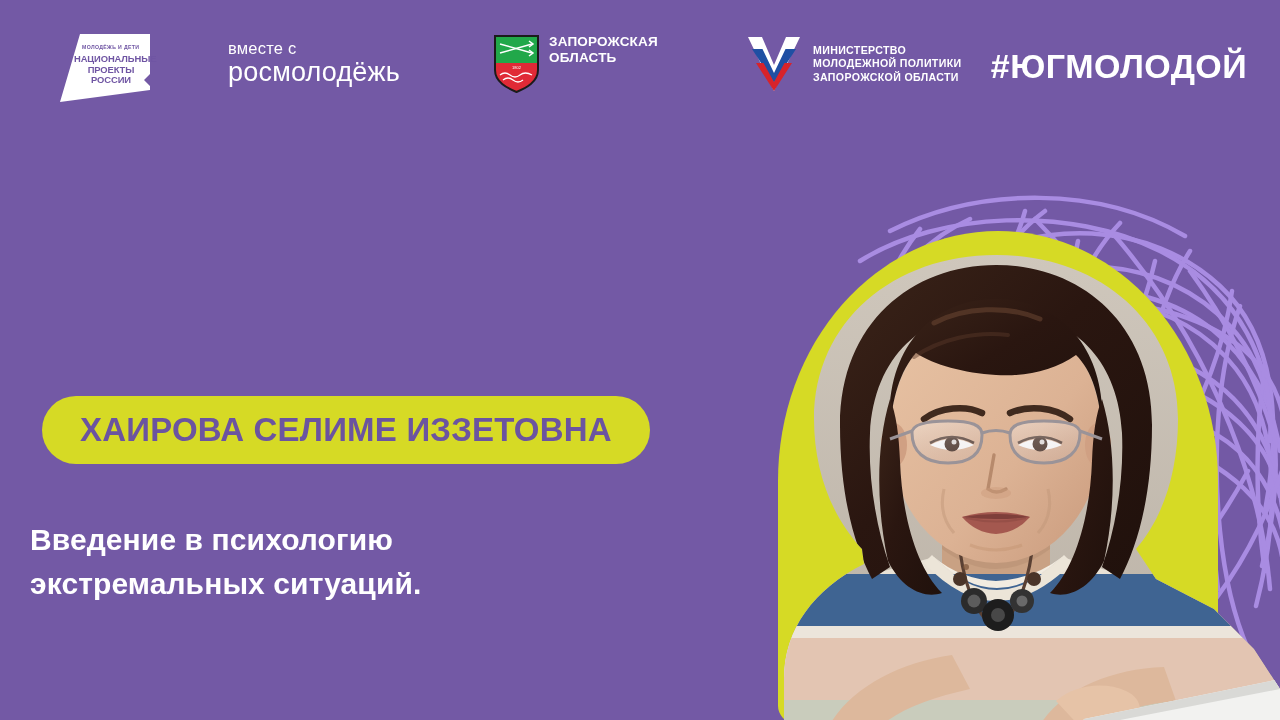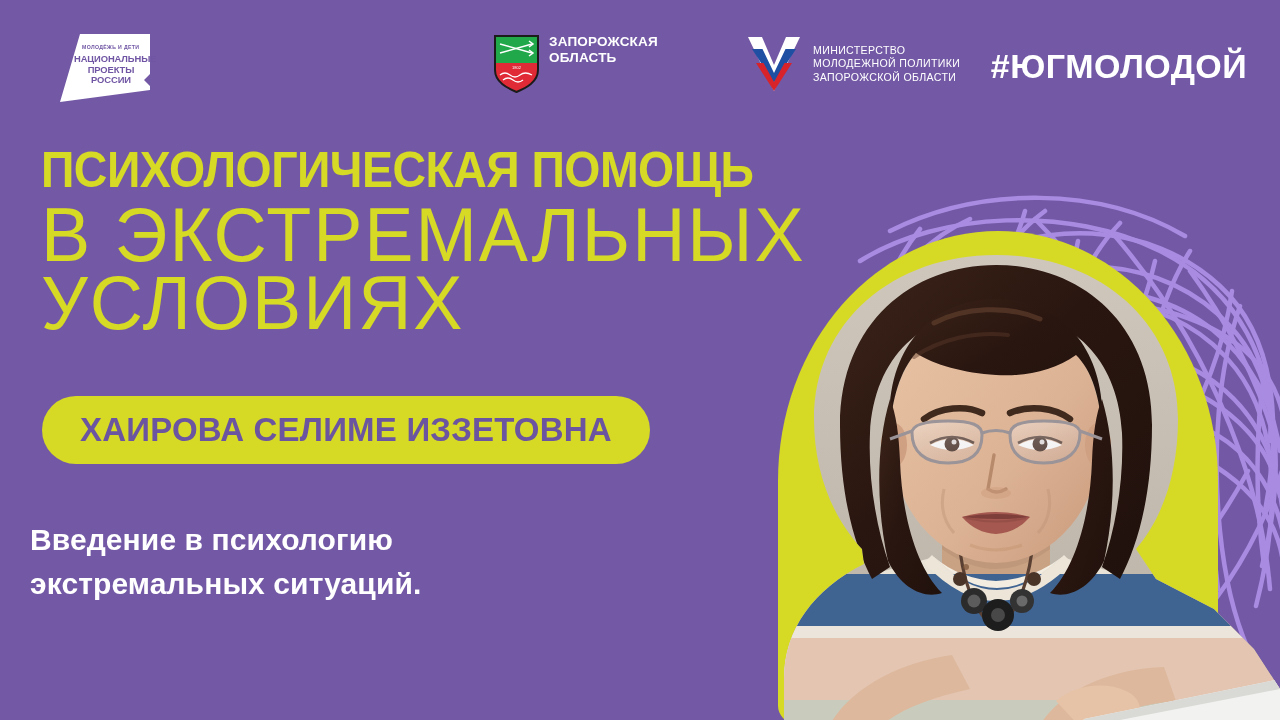--- a/index.html
+++ b/index.html
@@ -59,21 +59,21 @@
   .zp-shield { width:47px; height:60px; position:relative; }
   .zp-label {
     color:#ffffff; font-size:13.5px; font-weight:700; line-height:16px;
     letter-spacing:.2px; text-transform:uppercase;
   }
 
   
   .logo-min { position:absolute; left:746px; top:19px; display:flex; align-items:center; gap:11px; }
   .min-chev { width:56px; height:58px; }
   .min-label {
-    color:#ffffff; font-size:10.6px; font-weight:400; line-height:13.4px;
+    color:#ffffff; font-size:10.6px; font-weight:700; line-height:13.4px;
     letter-spacing:.35px; text-transform:uppercase;
   }
 
   
   .hashtag {
     position:absolute; right:33px; top:28px;
     color:#ffffff; font-size:34px; font-weight:800;
     letter-spacing:.4px; line-height:44px;
   }
 
@@ -176,20 +176,24 @@
   <div class="logobar">
 
     <div class="logo-np">
       <svg class="np-flag" width="118" height="78" viewBox="0 0 118 78">
         <path d="M44 6 L114 6 L114 46 L108 52 L114 58 L114 62 L24 74 Z" fill="#ffffff"></path>
       </svg>
       <div class="np-txt-small">МОЛОДЁЖЬ И ДЕТИ</div>
       <div class="np-txt-big">НАЦИОНАЛЬНЫЕ ПРОЕКТЫ РОССИИ</div>
     </div>
 
+    <div class="logo-rm">
+      <div class="rm-line1">вместе с</div>
+      <div class="rm-line2">росмолодёжь</div>
+    </div>
 
     <div class="logo-zp">
       <div class="zp-shield">
         <svg width="47" height="60" viewBox="0 0 47 60">
           <defs>
             <clipPath id="shclip">
               <path d="M2 2 H45 V36 C45 48 33 54 23.5 58 C14 54 2 48 2 36 Z"></path>
             </clipPath>
           </defs>
           <g clip-path="url(#shclip)">
@@ -227,25 +231,20 @@
       <div class="min-label">
         <div>МИНИСТЕРСТВО</div>
         <div>МОЛОДЕЖНОЙ ПОЛИТИКИ</div>
         <div>ЗАПОРОЖСКОЙ ОБЛАСТИ</div>
       </div>
     </div>
 
     <div class="hashtag">#ЮГМОЛОДОЙ</div>
   </div>
 
-  <div class="headline">
-    <div class="hl-1">ПСИХОЛОГИЧЕСКАЯ ПОМОЩЬ</div>
-    <div class="hl-2">В ЭКСТРЕМАЛЬНЫХ</div>
-    <div class="hl-3">УСЛОВИЯХ</div>
-  </div>
 
   <div class="name-pill">
     <span>ХАИРОВА СЕЛИМЕ ИЗЗЕТОВНА</span>
   </div>
 
   <div class="subtitle">
     <div>Введение в психологию</div>
     <div>экстремальных ситуаций.</div>
   </div>
 

